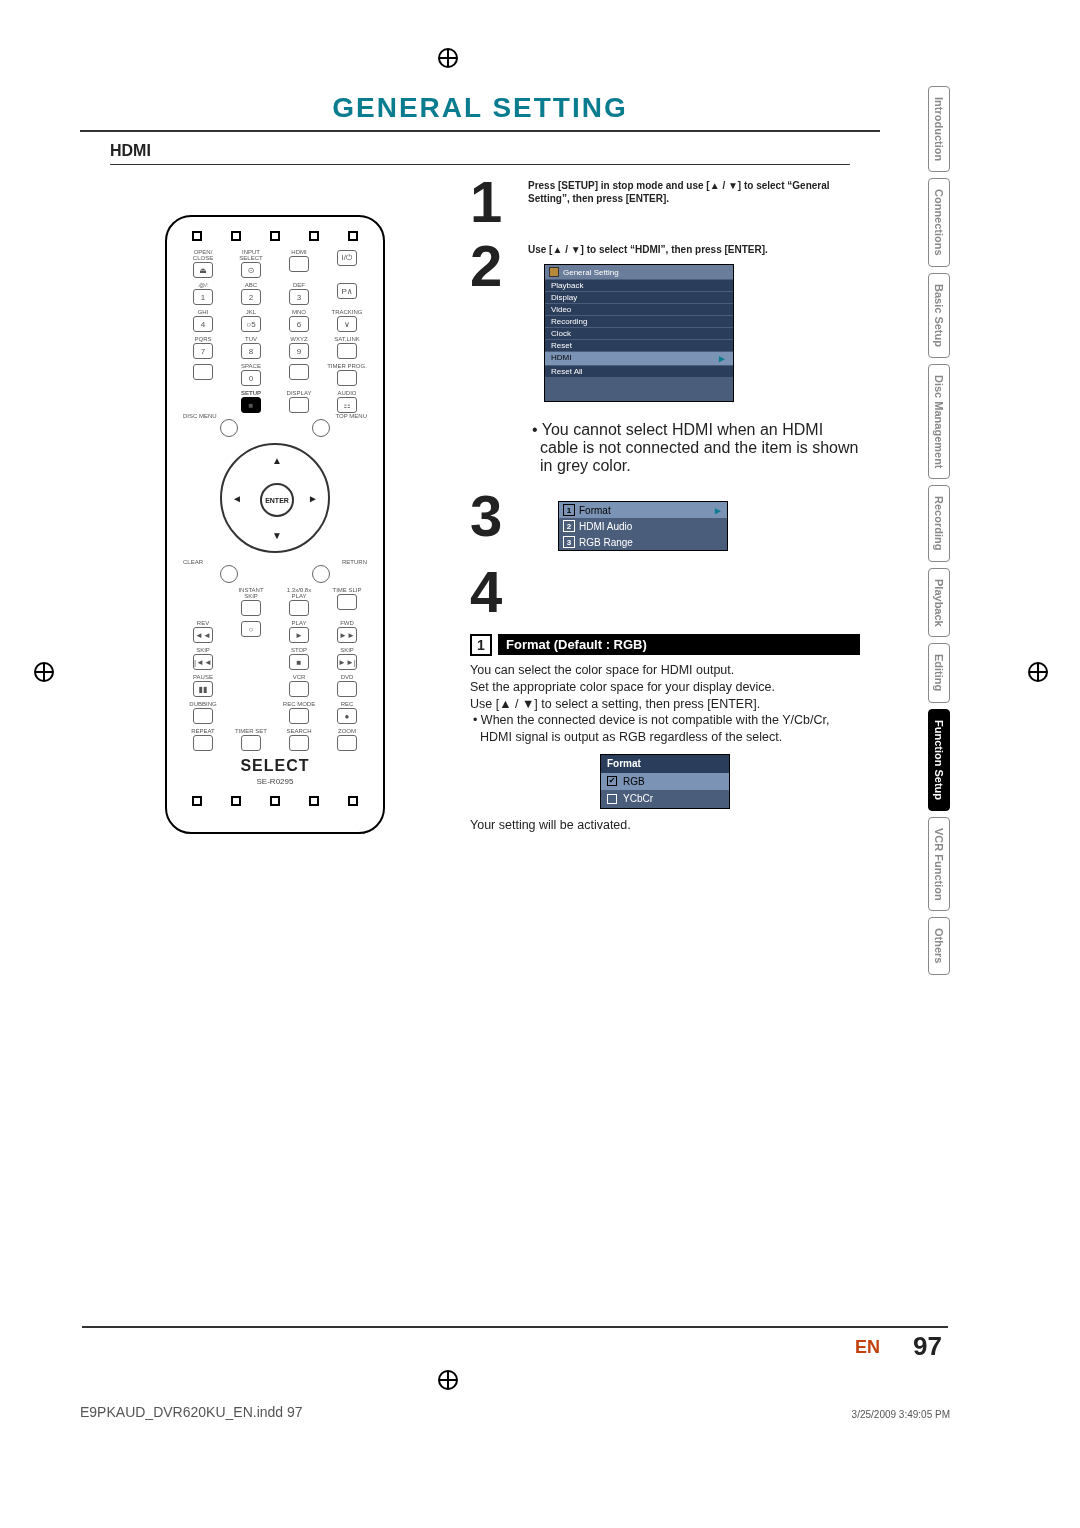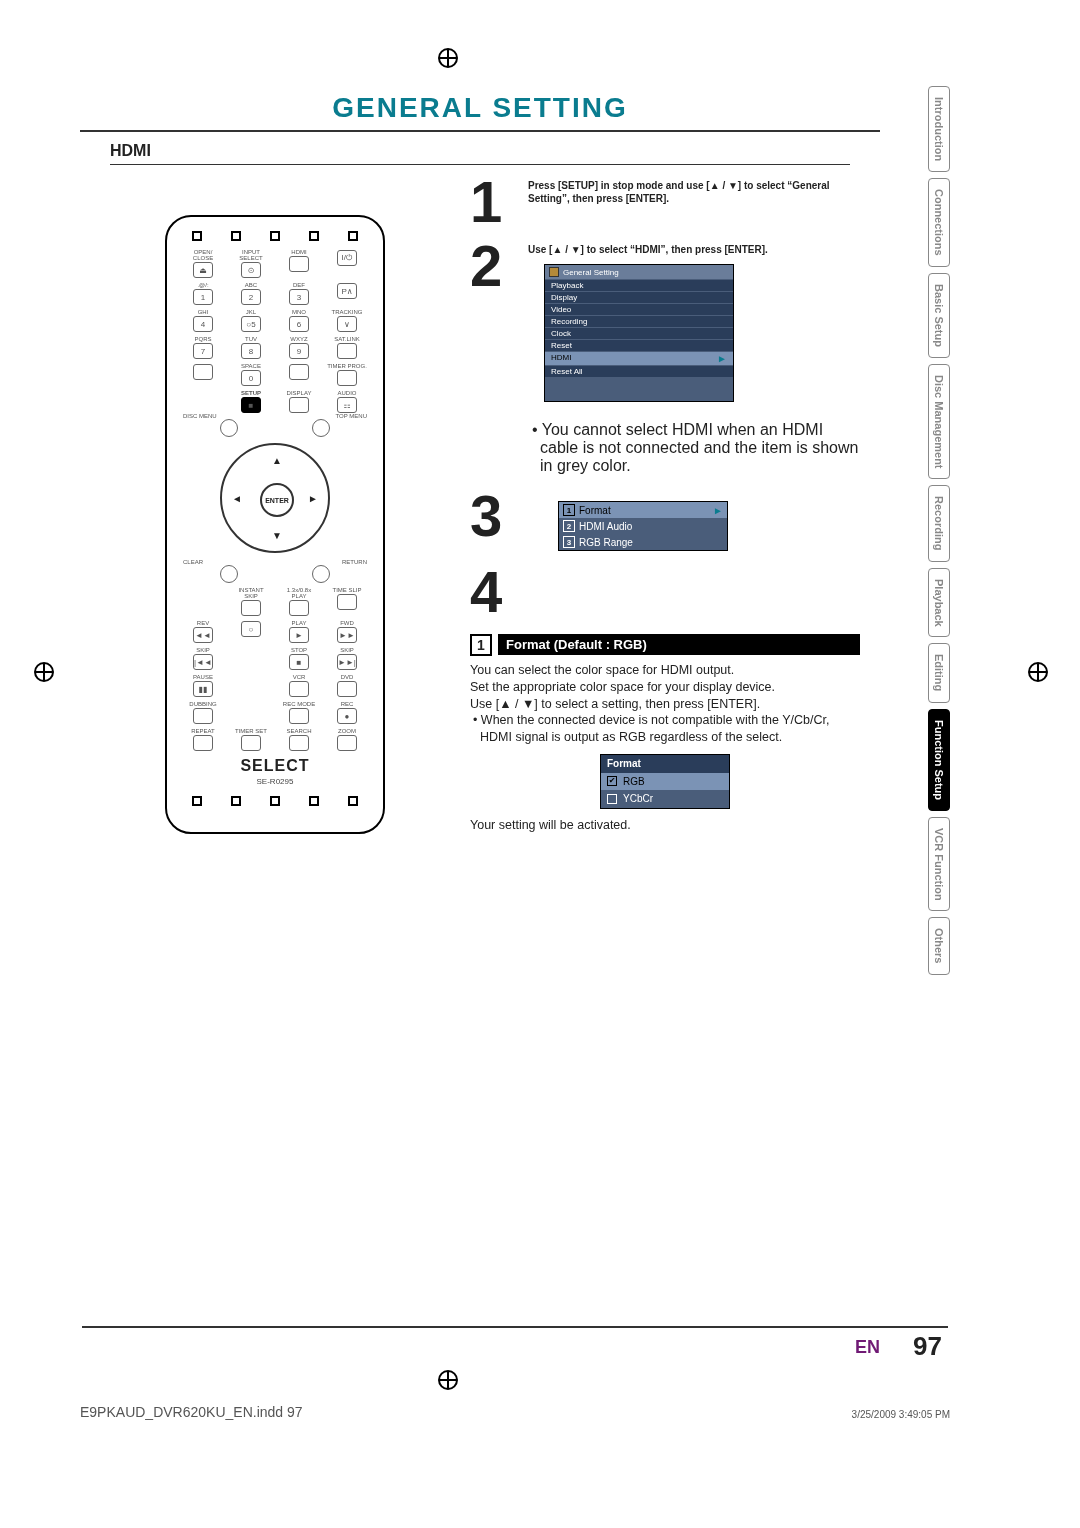--- a/index.html
+++ b/index.html
@@ -122,21 +122,21 @@
     writing-mode: vertical-rl;
     border:1px solid #888; border-radius:4px;
     padding:10px 4px; font-size:11px; font-weight:bold; color:#888;
     text-align:center; min-height:56px;
     background:#fff;
   }
   .tab.double { line-height:1.1; }
   .tab.active { background:#000; color:#fff; border-color:#000;}
 
   .page-foot-num { position:absolute; right:138px; bottom:166px; font-size:26px; font-weight:bold;}
-  .page-foot-en { position:absolute; right:200px; bottom:170px; font-size:18px; font-weight:bold; color:#701a75;}
+  .page-foot-en { position:absolute; right:200px; bottom:170px; font-size:18px; font-weight:bold; color:#c2410c;}
   .foot-rule { position:absolute; right:132px; bottom:200px; left:82px; border-top:2px solid #333;}
 
   .print-footer-l { position:absolute; left:80px; bottom:108px; font-size:14px; color:#555;}
   .print-footer-r { position:absolute; right:130px; bottom:108px; font-size:10px; color:#555;}
 
   .tri { font-size:10px; }
 </style>
 </head>
 <body>
 

